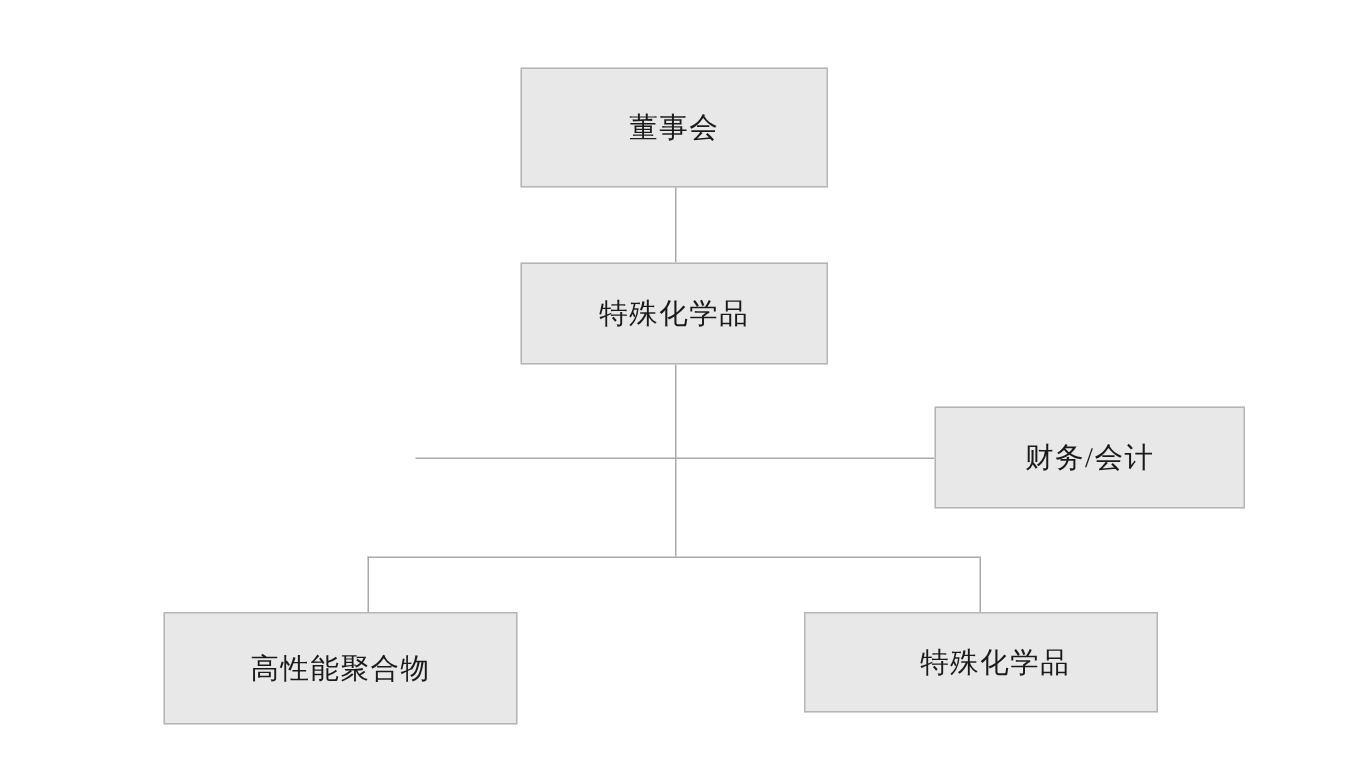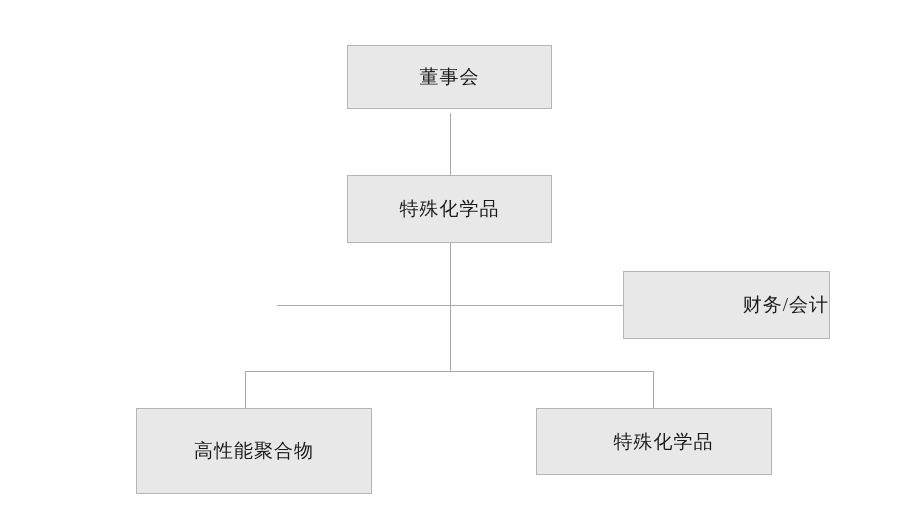--- a/index.html
+++ b/index.html
@@ -44,34 +44,34 @@
 
 <div class="canvas" style="--canvas-bg: #ffffff; --node-fill: #e8e8e8; --node-border: #b5b5b5; --connector-color: #a9a9a9; --text-color: #1a1a1a;">
 
   <div class="line v" style="left:450px; top:113px; height:62px;"></div>
   <div class="line v" style="left:450px; top:243px; height:128px;"></div>
   <div class="line h" style="left:277px; top:305px; width:346px;"></div>
   <div class="line h" style="left:245px; top:371px; width:408px;"></div>
   <div class="line v" style="left:245px; top:371px; height:37px;"></div>
   <div class="line v" style="left:653px; top:371px; height:37px;"></div>
 
-  <div class="node" style="left:347px; top:45px; width:205px; height:64px;">
+  <div class="node" style="left:347px; top:45px; width:205px; height:80px;">
     <span>董事会</span>
   </div>
 
   <div class="node" style="left:347px; top:175px; width:205px; height:68px;">
     <span>特殊化学品</span>
   </div>
 
 
-  <div class="node" style="left:623px; top:271px; width:207px; height:68px;justify-content:flex-end;">
+  <div class="node" style="left:623px; top:271px; width:207px; height:68px;">
     <span>财务/会计</span>
   </div>
 
-  <div class="node" style="left:136px; top:408px; width:236px; height:86px;font-family:Liberation Serif, serif;">
+  <div class="node" style="left:109px; top:408px; width:236px; height:75px;font-family:Liberation Serif, serif;">
     <span>高性能聚合物</span>
   </div>
 
   <div class="node" style="left:536px; top:408px; width:236px; height:67px;padding-left:19px;">
     <span>特殊化学品</span>
   </div>
 
 </div>
 
 </body></html>

